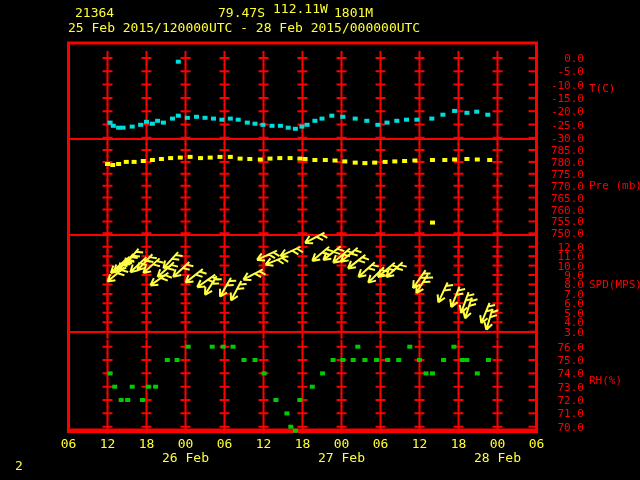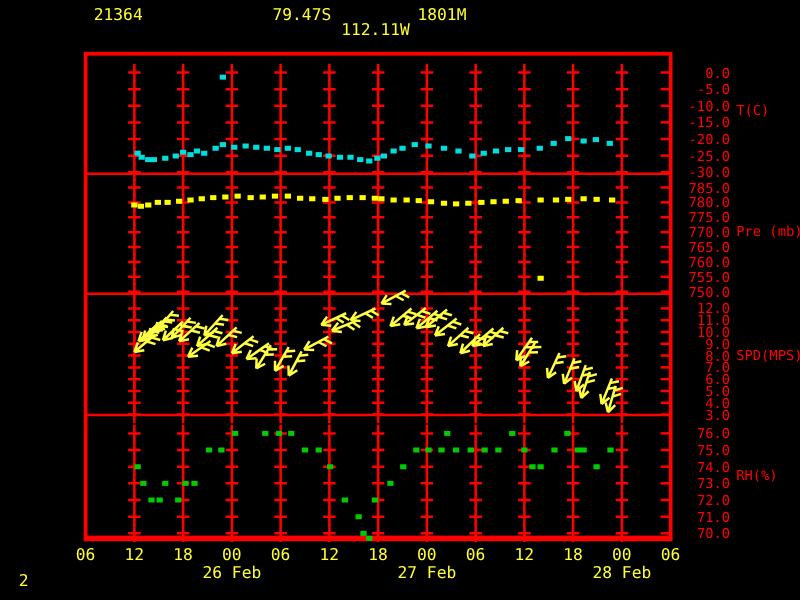--- a/index.html
+++ b/index.html
@@ -1,34 +1,35 @@
 <!DOCTYPE html>
 <html><head>
 <meta charset="utf-8">
 <style>
   html,body{margin:0;padding:0;background:#000;width:640px;height:480px;overflow:hidden;}
   #screen{position:relative;width:640px;height:480px;background:#000;
           font-family:"DejaVu Sans Mono",monospace;}
   .hdr{position:absolute;color:#ffff33;font-size:13px;white-space:pre;line-height:14px;}
   #station{left:75px;top:6px;}
   #lat{left:218px;top:6px;text-align:right;}
-  #lon{left:273px;top:18px;}
+  #lon{left:273px;top:2px;}
   #elev{left:334px;top:6px;}
   #period{left:68px;top:21px;}
   #pagenum{left:15px;top:459px;color:#ffff33;}
   svg text{font-family:"DejaVu Sans Mono",monospace;}
 </style>
 </head>
 <body>
 
 <div id="screen">
   <span class="hdr" id="station">21364</span>
   <span class="hdr" id="lat">79.47S</span>
   <span class="hdr" id="lon">112.11W</span>
   <span class="hdr" id="elev">1801M</span>
+  <span class="hdr" id="period">25 Feb 2015/120000UTC - 28 Feb 2015/000000UTC</span>
   <span class="hdr" id="pagenum">2</span>
   <svg id="plot" width="640" height="480" viewBox="0 0 640 480" style="position:absolute;left:0;top:0;">
       <g>
         <path d="M102.5 58h10M107.5 51v14" stroke="#ff0000" stroke-width="2" fill="none"></path>
         <path d="M102.5 71.3h10M107.5 64.3v14" stroke="#ff0000" stroke-width="2" fill="none"></path>
         <path d="M102.5 84.6h10M107.5 77.6v14" stroke="#ff0000" stroke-width="2" fill="none"></path>
         <path d="M102.5 97.9h10M107.5 90.9v14" stroke="#ff0000" stroke-width="2" fill="none"></path>
         <path d="M102.5 111.2h10M107.5 104.2v14" stroke="#ff0000" stroke-width="2" fill="none"></path>
         <path d="M102.5 124.5h10M107.5 117.5v14" stroke="#ff0000" stroke-width="2" fill="none"></path>
         <path d="M102.5 137.8h10M107.5 130.8v14" stroke="#ff0000" stroke-width="2" fill="none"></path>

